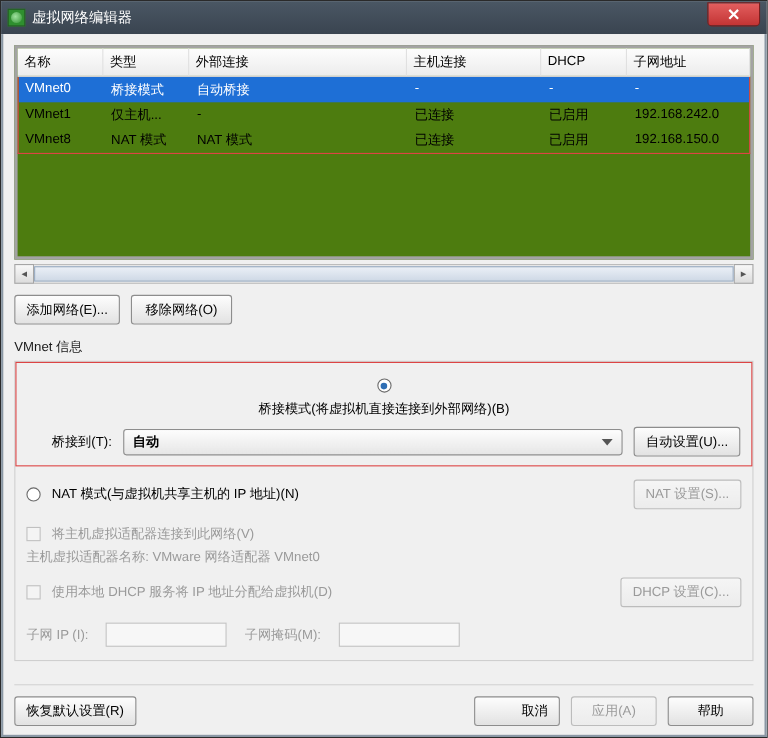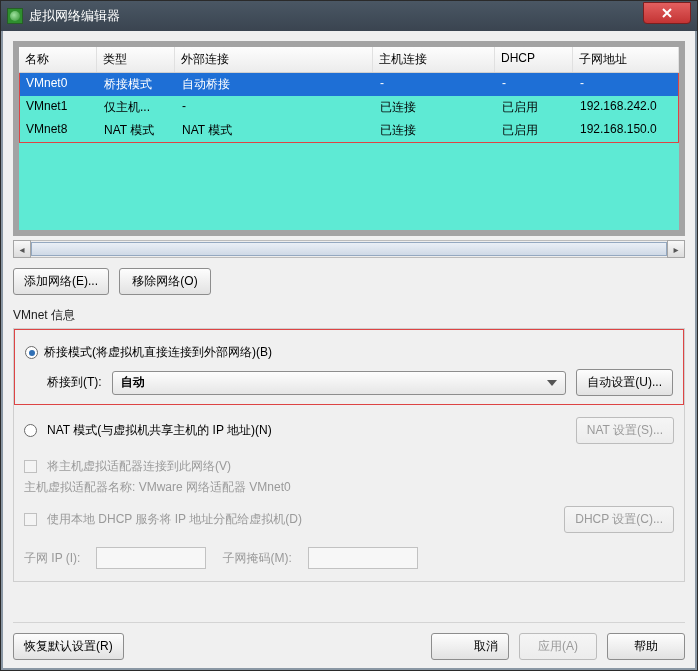--- a/index.html
+++ b/index.html
@@ -5,39 +5,39 @@
   * { box-sizing: border-box; font-family: "Microsoft YaHei", "SimSun", Arial, sans-serif; font-size: 12px; }
   body { margin: 0; background: #6b7280; width: 698px; height: 671px; overflow: hidden; }
   .window { width: 698px; background: #f0f0f0; border: 1px solid #2a2a2a; display: flex; flex-direction: column; height: 671px; }
   .titlebar { height: 30px; background: linear-gradient(to bottom, #4a5764, #3a4450); display: flex; align-items: center; padding: 0 6px; color: #fff; }
   .titlebar-icon { width: 16px; height: 16px; margin-right: 6px; background: #2f8f2f; border: 1px solid #265e26; position: relative; }
   .titlebar-icon::after { content:""; position:absolute; left:2px; top:2px; width:10px; height:10px; background: radial-gradient(circle at 4px 4px,#9fe29f,#2f8f2f); border-radius:50%; }
   .titlebar-text { flex: 1; font-size: 13px; }
   .close-btn { width: 48px; height: 22px; margin-top:-6px; background: linear-gradient(to bottom,#e35f5f,#c33434); border: 1px solid #7a1f1f; border-radius: 0 0 4px 4px; color: #fff; display: flex; align-items: center; justify-content: center; font-weight: bold; font-size: 14px; }
   .client { flex:1; background: #f0f0f0; border: 2px solid #8a97a4; border-top: 0; padding: 10px 10px 8px 10px; display: flex; flex-direction: column; }
   .redbox { border: 1px solid #d44; }
-  .table-wrap { background: #5eead4; border: 6px solid #a3a3a3; height: 195px; display:flex; flex-direction:column; }
+  .table-wrap { background: #4d7c0f; border: 3px solid #a3a3a3; height: 195px; display:flex; flex-direction:column; }
   .thead { display:flex; background: linear-gradient(to bottom,#fdfdfd,#ececec); border-bottom:1px solid #d0d0d0; }
   .th { padding: 4px 6px; border-right:1px solid #e0e0e0; color:#000; }
   .tbody { flex:1; overflow:hidden; }
   .tr { display:flex; padding: 2px 0; }
   .tr.sel { background: #1e6fd6; color: #fff; }
   .td { padding: 1px 6px; }
   .c0{width:78px;} .c1{width:78px;} .c2{width:198px;} .c3{width:122px;} .c4{width:78px;} .c5{flex:1;}
   .hscroll { height:18px; background:linear-gradient(to bottom,#f3f3f3,#e3e3e3); display:flex; align-items:center; margin-top:4px;}
   .hs-btn { width:18px; height:18px; background:linear-gradient(to bottom,#f8f8f8,#dcdcdc); border:1px solid #a5a5a5; display:flex; align-items:center; justify-content:center; color:#555; font-size:10px;}
   .hs-track { flex:1; height:18px; border-top:1px solid #bcbcbc; border-bottom:1px solid #bcbcbc; background:#ededed; position:relative;}
   .hs-thumb { position:absolute; left:0; top:1px; bottom:1px; width:100%; background:linear-gradient(to bottom,#eaeff6,#cfd9e6); border:1px solid #94a8c0;}
   .btnrow { display:flex; gap:10px; margin-top:10px; }
   .btn { min-width:92px; padding: 4px 10px; background: linear-gradient(to bottom,#fdfdfd,#e2e2e2); border:1px solid #8d8d8d; border-radius:3px; cursor:pointer; text-align:center;}
   .btn.disabled { color:#9a9a9a; border-color:#bcbcbc; background:linear-gradient(to bottom,#f5f5f5,#ececec);}
   .btn.primary { border-color:#3b77c0; box-shadow:0 0 0 1px #8fb8e8 inset; }
   .section-label { margin-top:12px; margin-bottom:4px; color:#1a1a1a; }
   .group { border:1px solid #cfcfcf; padding: 10px 10px 8px 10px; background:#f0f0f0;}
-  .radio-row { display:flex; align-items:center; margin: 4px 0 8px 0; gap:6px;}
+  .radio-row { display:flex; align-items:center; margin: 4px 0 8px 0; gap:6px;flex-direction:column;}
   .radio { width:13px; height:13px; border-radius:50%; border:1px solid #6a6a6a; background:#fff; display:flex; align-items:center; justify-content:center;}
   .radio.checked::after{content:""; width:6px; height:6px; border-radius:50%; background:#2f6fb5;}
   .check { width:13px; height:13px; border:1px solid #8a8a8a; background:#fff; display:inline-block;}
   .check.disabled{border-color:#c0c0c0; background:#f4f4f4;}
   .indent { margin-left: 22px; }
   .select { flex:1; height:24px; background: linear-gradient(to bottom,#fdfdfd,#e6e6e6); border:1px solid #8d8d8d; border-radius:3px; display:flex; align-items:center; padding:0 8px; justify-content:space-between;font-weight:bold;}
   .select .caret{width:0;height:0;border-left:5px solid transparent;border-right:5px solid transparent;border-top:6px solid #555;}
   .row { display:flex; align-items:center; gap:10px; }
   .muted { color:#9a9a9a; }
   .bottombar { display:flex; align-items:center; margin-top:auto; padding-top:10px; border-top:1px solid #d4d4d4; gap:10px;}

